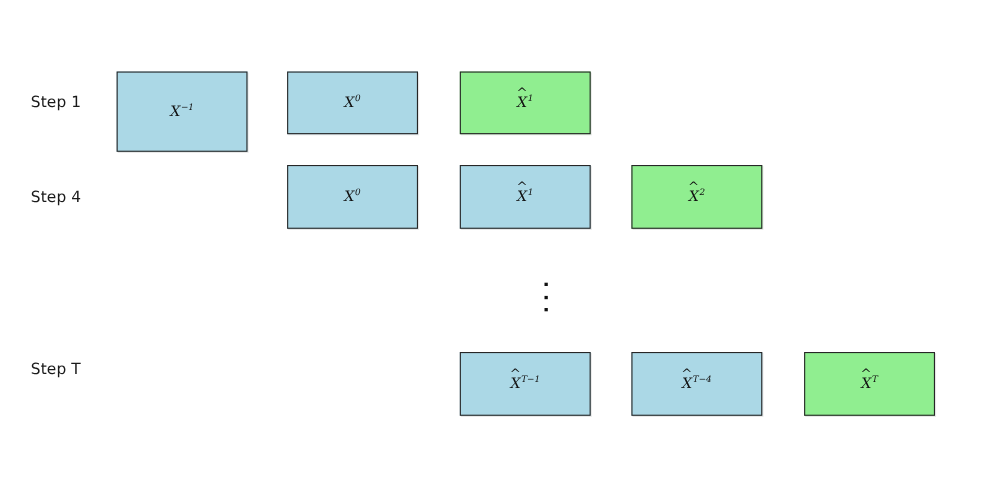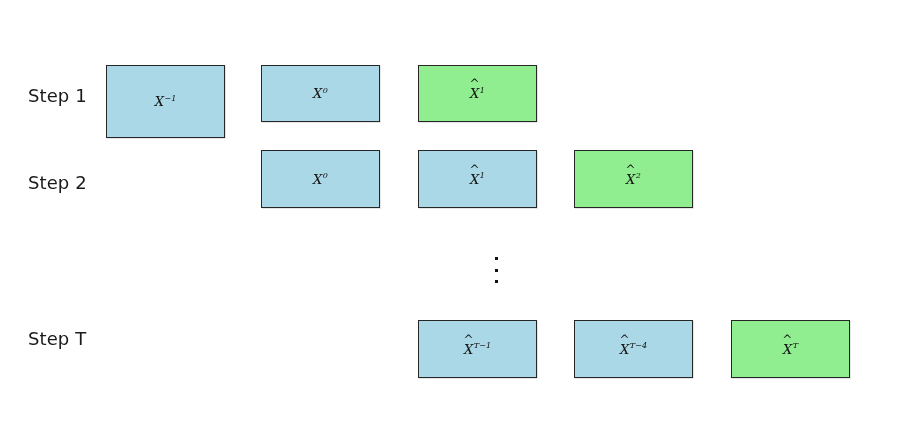--- a/index.html
+++ b/index.html
@@ -18,21 +18,21 @@
     position: absolute;
     left: 0;
     top: 0;
     width: 897px;
     height: 444px;
     background: #ffffff;
   }
   .row-label {
     position: absolute;
     font-family: "DejaVu Sans", sans-serif;
-    font-size: 18px;
+    font-size: 14px;
     color: #1a1a1a;
     white-space: nowrap;
     letter-spacing: 0.1px;
   }
   .cell {
     position: absolute;
     box-sizing: border-box;
     border: 1.6px solid #262626;
     display: flex;
     align-items: center;
@@ -90,21 +90,21 @@
     <div class="row-label" style="left: 28px; top: 85px;">Step 1</div>
     <div class="cell" style="left: 106px; top: 65px; width: 119px; height: 73px; background: rgb(171, 216, 230); border-color: rgb(38, 38, 38);">
       <span class="cell-text"><span class="base">X</span><sup>−1</sup></span>
     </div>
     <div class="cell" style="left: 261px; top: 65px; width: 119px; height: 57px; background: rgb(171, 216, 230); border-color: rgb(38, 38, 38);">
       <span class="cell-text"><span class="base">X</span><sup>0</sup></span>
     </div>
     <div class="cell" style="left: 418px; top: 65px; width: 119px; height: 57px; background: rgb(144, 238, 144); border-color: rgb(38, 38, 38);">
       <span class="cell-text"><span class="base">X<span class="hat">^</span></span><sup>1</sup></span>
     </div>
-    <div class="row-label" style="left: 28px; top: 172px;">Step 2</div>
+    <div class="row-label" style="left: 28px; top: 172px;">Step 4</div>
     <div class="cell" style="left: 261px; top: 150px; width: 119px; height: 58px; background: rgb(171, 216, 230); border-color: rgb(38, 38, 38);">
       <span class="cell-text"><span class="base">X</span><sup>0</sup></span>
     </div>
     <div class="cell" style="left: 418px; top: 150px; width: 119px; height: 58px; background: rgb(171, 216, 230); border-color: rgb(38, 38, 38);">
       <span class="cell-text"><span class="base">X<span class="hat">^</span></span><sup>1</sup></span>
     </div>
     <div class="cell" style="left: 574px; top: 150px; width: 119px; height: 58px; background: rgb(144, 238, 144); border-color: rgb(38, 38, 38);">
       <span class="cell-text"><span class="base">X<span class="hat">^</span></span><sup>2</sup></span>
     </div>
     <div class="row-label" style="left: 28px; top: 328px;">Step T</div>

